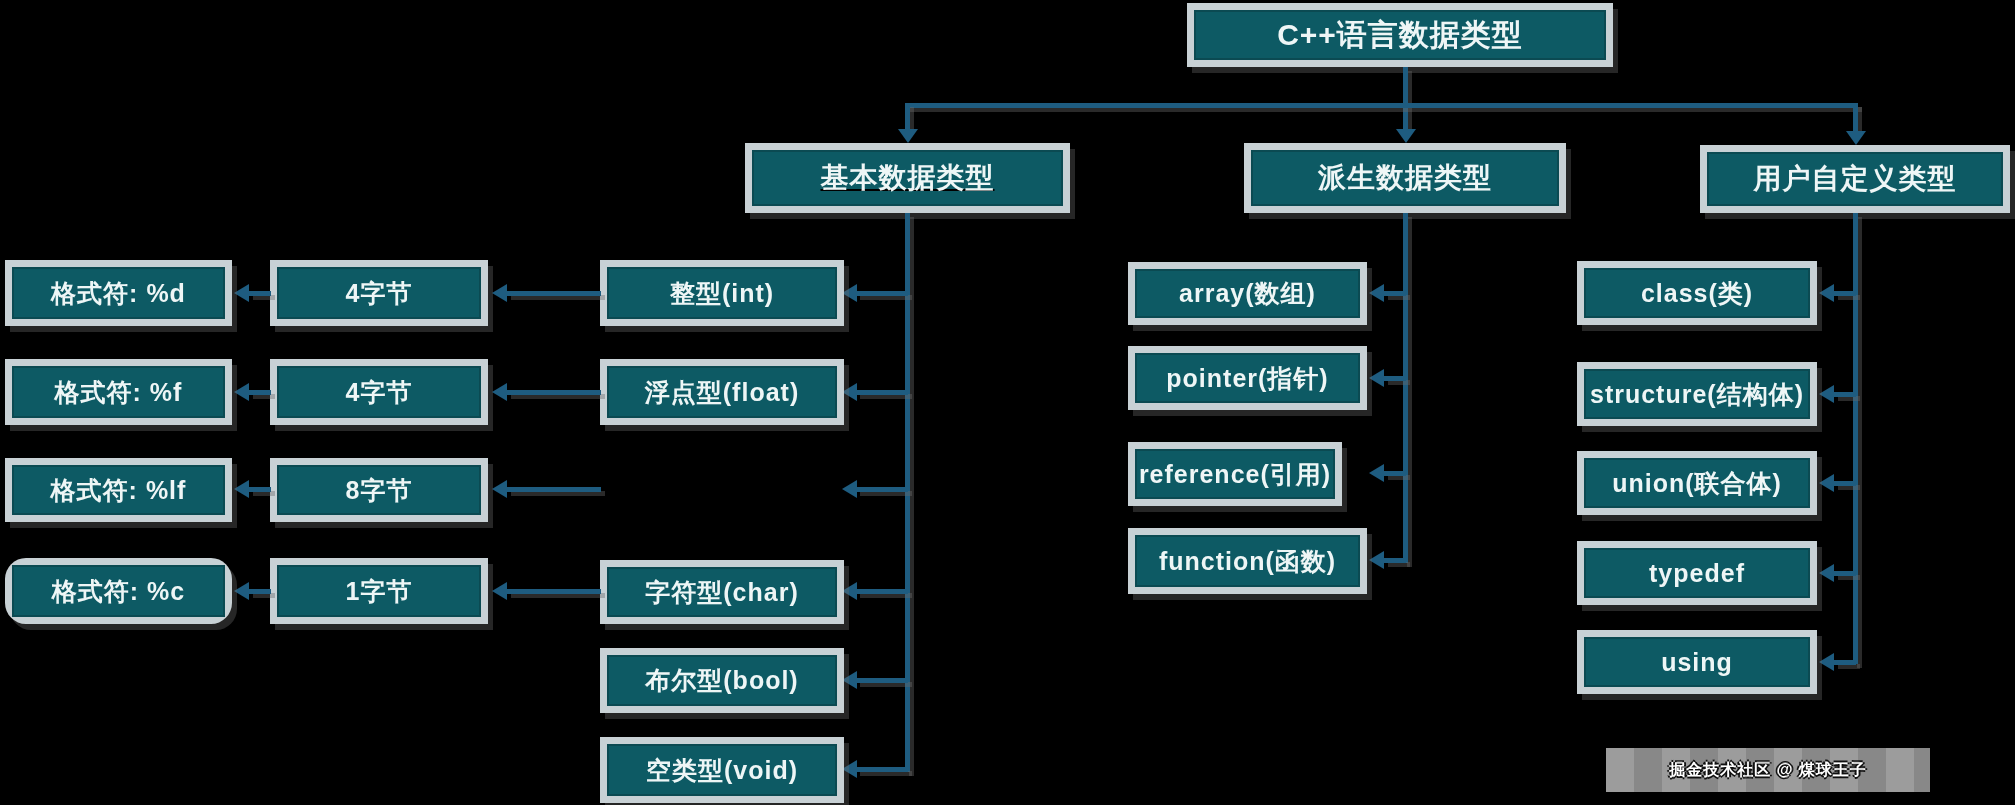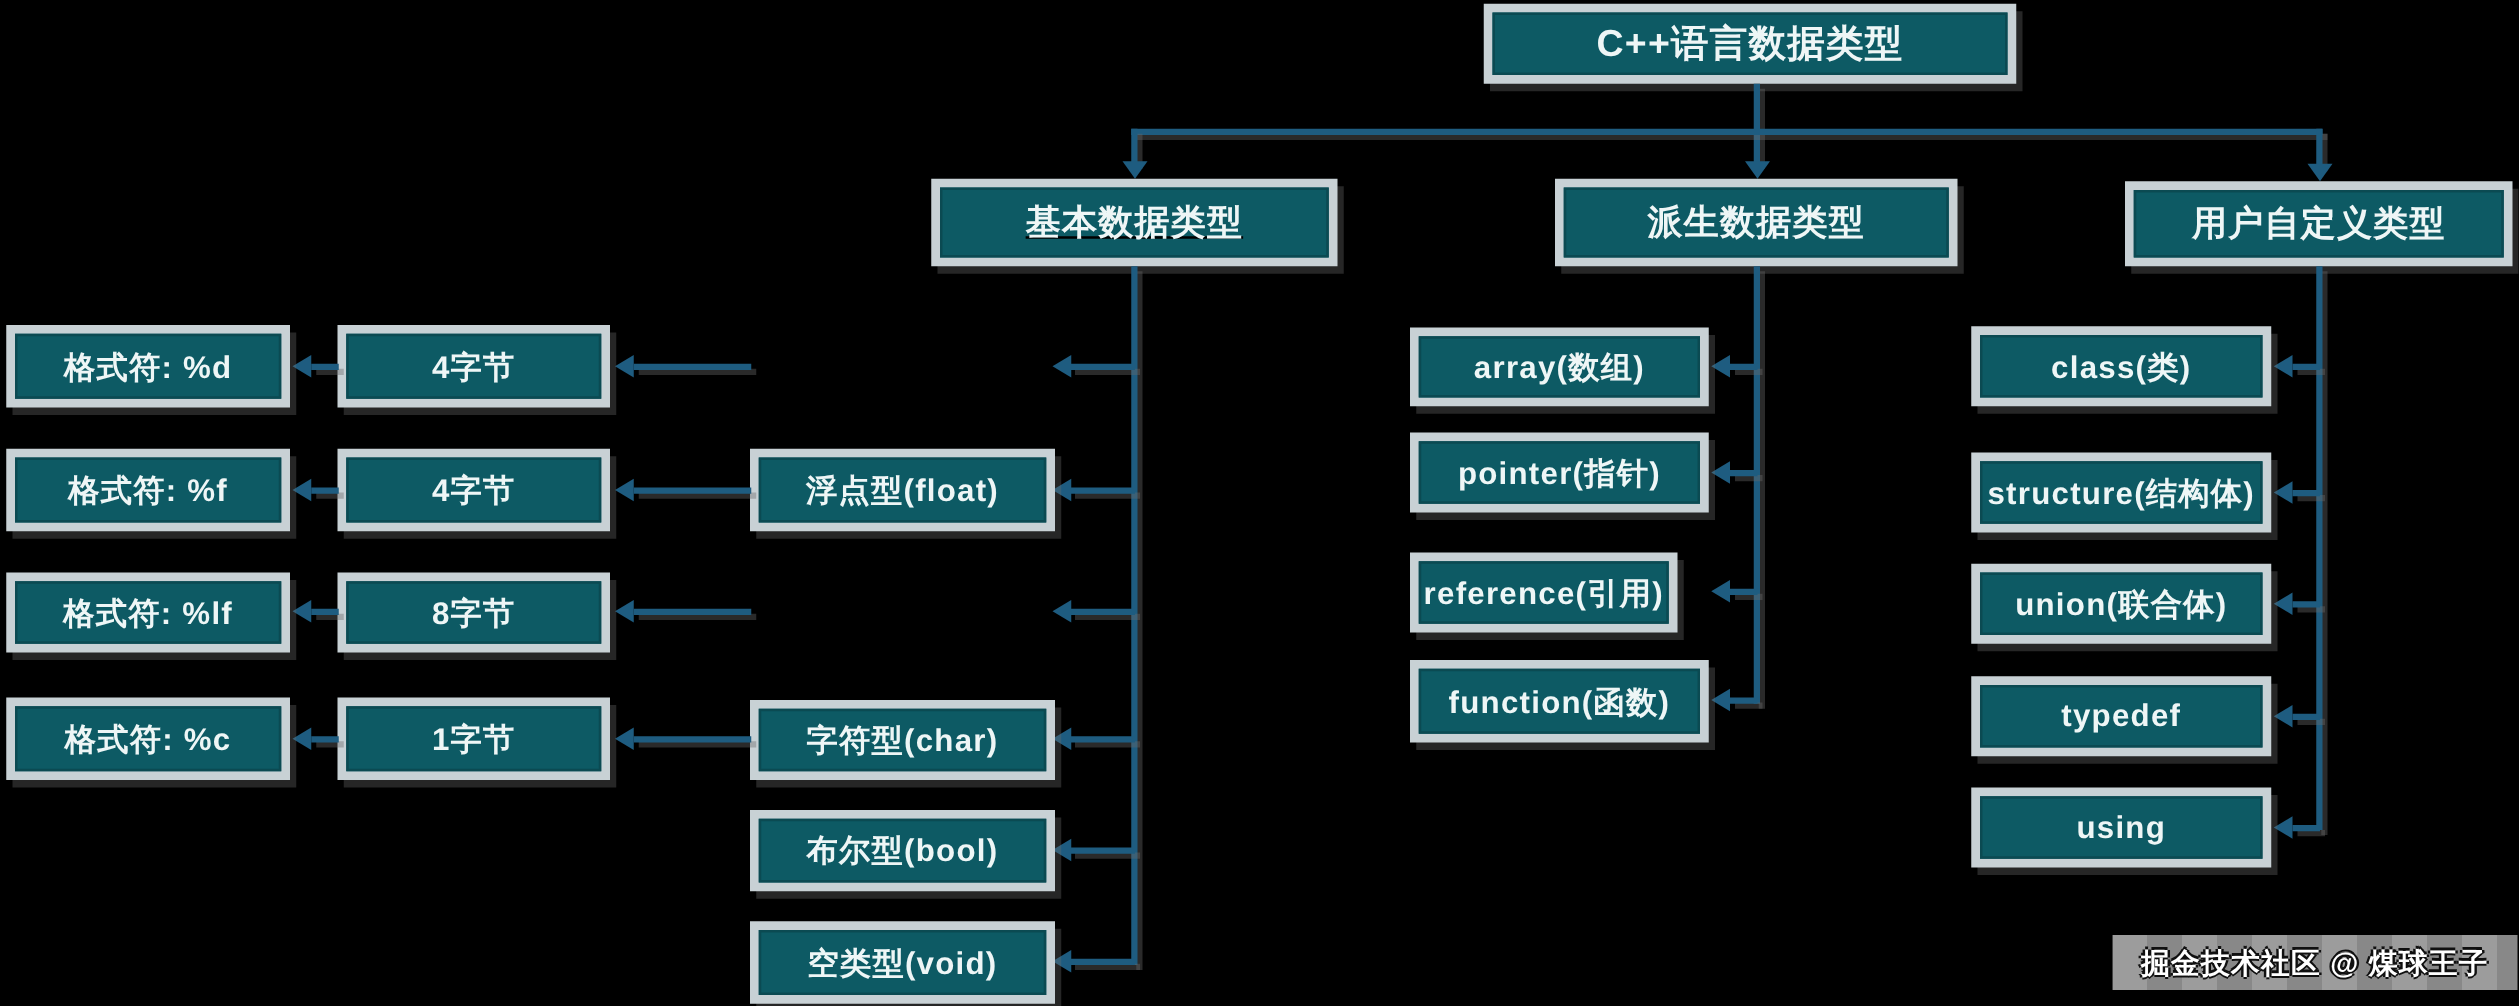--- a/index.html
+++ b/index.html
@@ -18,24 +18,24 @@
   .hline,.vline{position:absolute;background:#1e5c80;box-shadow:4px 4px 0 rgba(105,105,105,0.4);}
   .hline{height:5px;}
   .vline{width:5px;}
   .arrow-left{position:absolute;width:0;height:0;
         border-top:9px solid transparent;border-bottom:9px solid transparent;
         border-right:15px solid #1e5c80;}
   .arrow-down{position:absolute;width:0;height:0;
         border-left:10px solid transparent;border-right:10px solid transparent;
         border-top:14px solid #1e5c80;}
   
-  .watermark{position:absolute;left:1690px;top:748px;width:324px;height:44px;
+  .watermark{position:absolute;left:1606px;top:748px;width:324px;height:44px;
         display:flex;align-items:center;justify-content:center;
         background:repeating-linear-gradient(90deg,#9c9c9c 0 28px,#888 28px 56px);
-        color:#fff;font-weight:bold;font-size:23px;white-space:nowrap;letter-spacing:1px;
+        color:#fff;font-weight:bold;font-size:16px;white-space:nowrap;letter-spacing:1px;
         text-shadow:-2px 0 0 #101010,2px 0 0 #101010,0 -2px 0 #101010,0 2px 0 #101010;}
 </style>
 </head>
 <body>
 
 <div class="stage">
 
   <div class="node lvl1" style="left:1187px;top:3px;width:426px;height:64px;">
     <div class="node-inner">C++语言数据类型</div>
   </div>
@@ -65,20 +65,23 @@
   <div class="arrow-left" style="left:842px;top:383px;"></div>
   <div class="hline" style="left:856px;top:487px;width:52px;"></div>
   <div class="arrow-left" style="left:842px;top:480px;"></div>
   <div class="hline" style="left:856px;top:589px;width:52px;"></div>
   <div class="arrow-left" style="left:842px;top:582px;"></div>
   <div class="hline" style="left:856px;top:678px;width:52px;"></div>
   <div class="arrow-left" style="left:842px;top:671px;"></div>
   <div class="hline" style="left:856px;top:767px;width:52px;"></div>
   <div class="arrow-left" style="left:842px;top:760px;"></div>
 
+  <div class="node lvl3" style="left:600px;top:260px;width:244px;height:66px;">
+    <div class="node-inner">整型(int)</div>
+  </div>
   <div class="node lvl3" style="left:600px;top:359px;width:244px;height:66px;">
     <div class="node-inner">浮点型(float)</div>
   </div>
   <div class="node lvl3" style="left:600px;top:560px;width:244px;height:64px;">
     <div class="node-inner">字符型(char)</div>
   </div>
   <div class="node lvl3" style="left:600px;top:648px;width:244px;height:65px;">
     <div class="node-inner">布尔型(bool)</div>
   </div>
   <div class="node lvl3" style="left:600px;top:737px;width:244px;height:66px;">
@@ -118,21 +121,21 @@
 
   <div class="node lvl3" style="left:5px;top:260px;width:227px;height:66px;">
     <div class="node-inner">格式符: %d</div>
   </div>
   <div class="node lvl3" style="left:5px;top:359px;width:227px;height:66px;">
     <div class="node-inner">格式符: %f</div>
   </div>
   <div class="node lvl3" style="left:5px;top:458px;width:227px;height:64px;">
     <div class="node-inner">格式符: %lf</div>
   </div>
-  <div class="node lvl3" style="left:5px;top:558px;width:227px;height:66px;">
+  <div class="node lvl3" style="left:5px;top:558px;width:227px;height:66px;border-radius:21px;">
     <div class="node-inner">格式符: %c</div>
   </div>
 
   <div class="vline" style="left:1403px;top:213px;height:350px;"></div>
   <div class="hline" style="left:1384px;top:291px;width:22px;"></div>
   <div class="arrow-left" style="left:1369px;top:284px;"></div>
   <div class="hline" style="left:1384px;top:376px;width:22px;"></div>
   <div class="arrow-left" style="left:1369px;top:369px;"></div>
   <div class="hline" style="left:1384px;top:471px;width:22px;"></div>
   <div class="arrow-left" style="left:1369px;top:464px;"></div>

